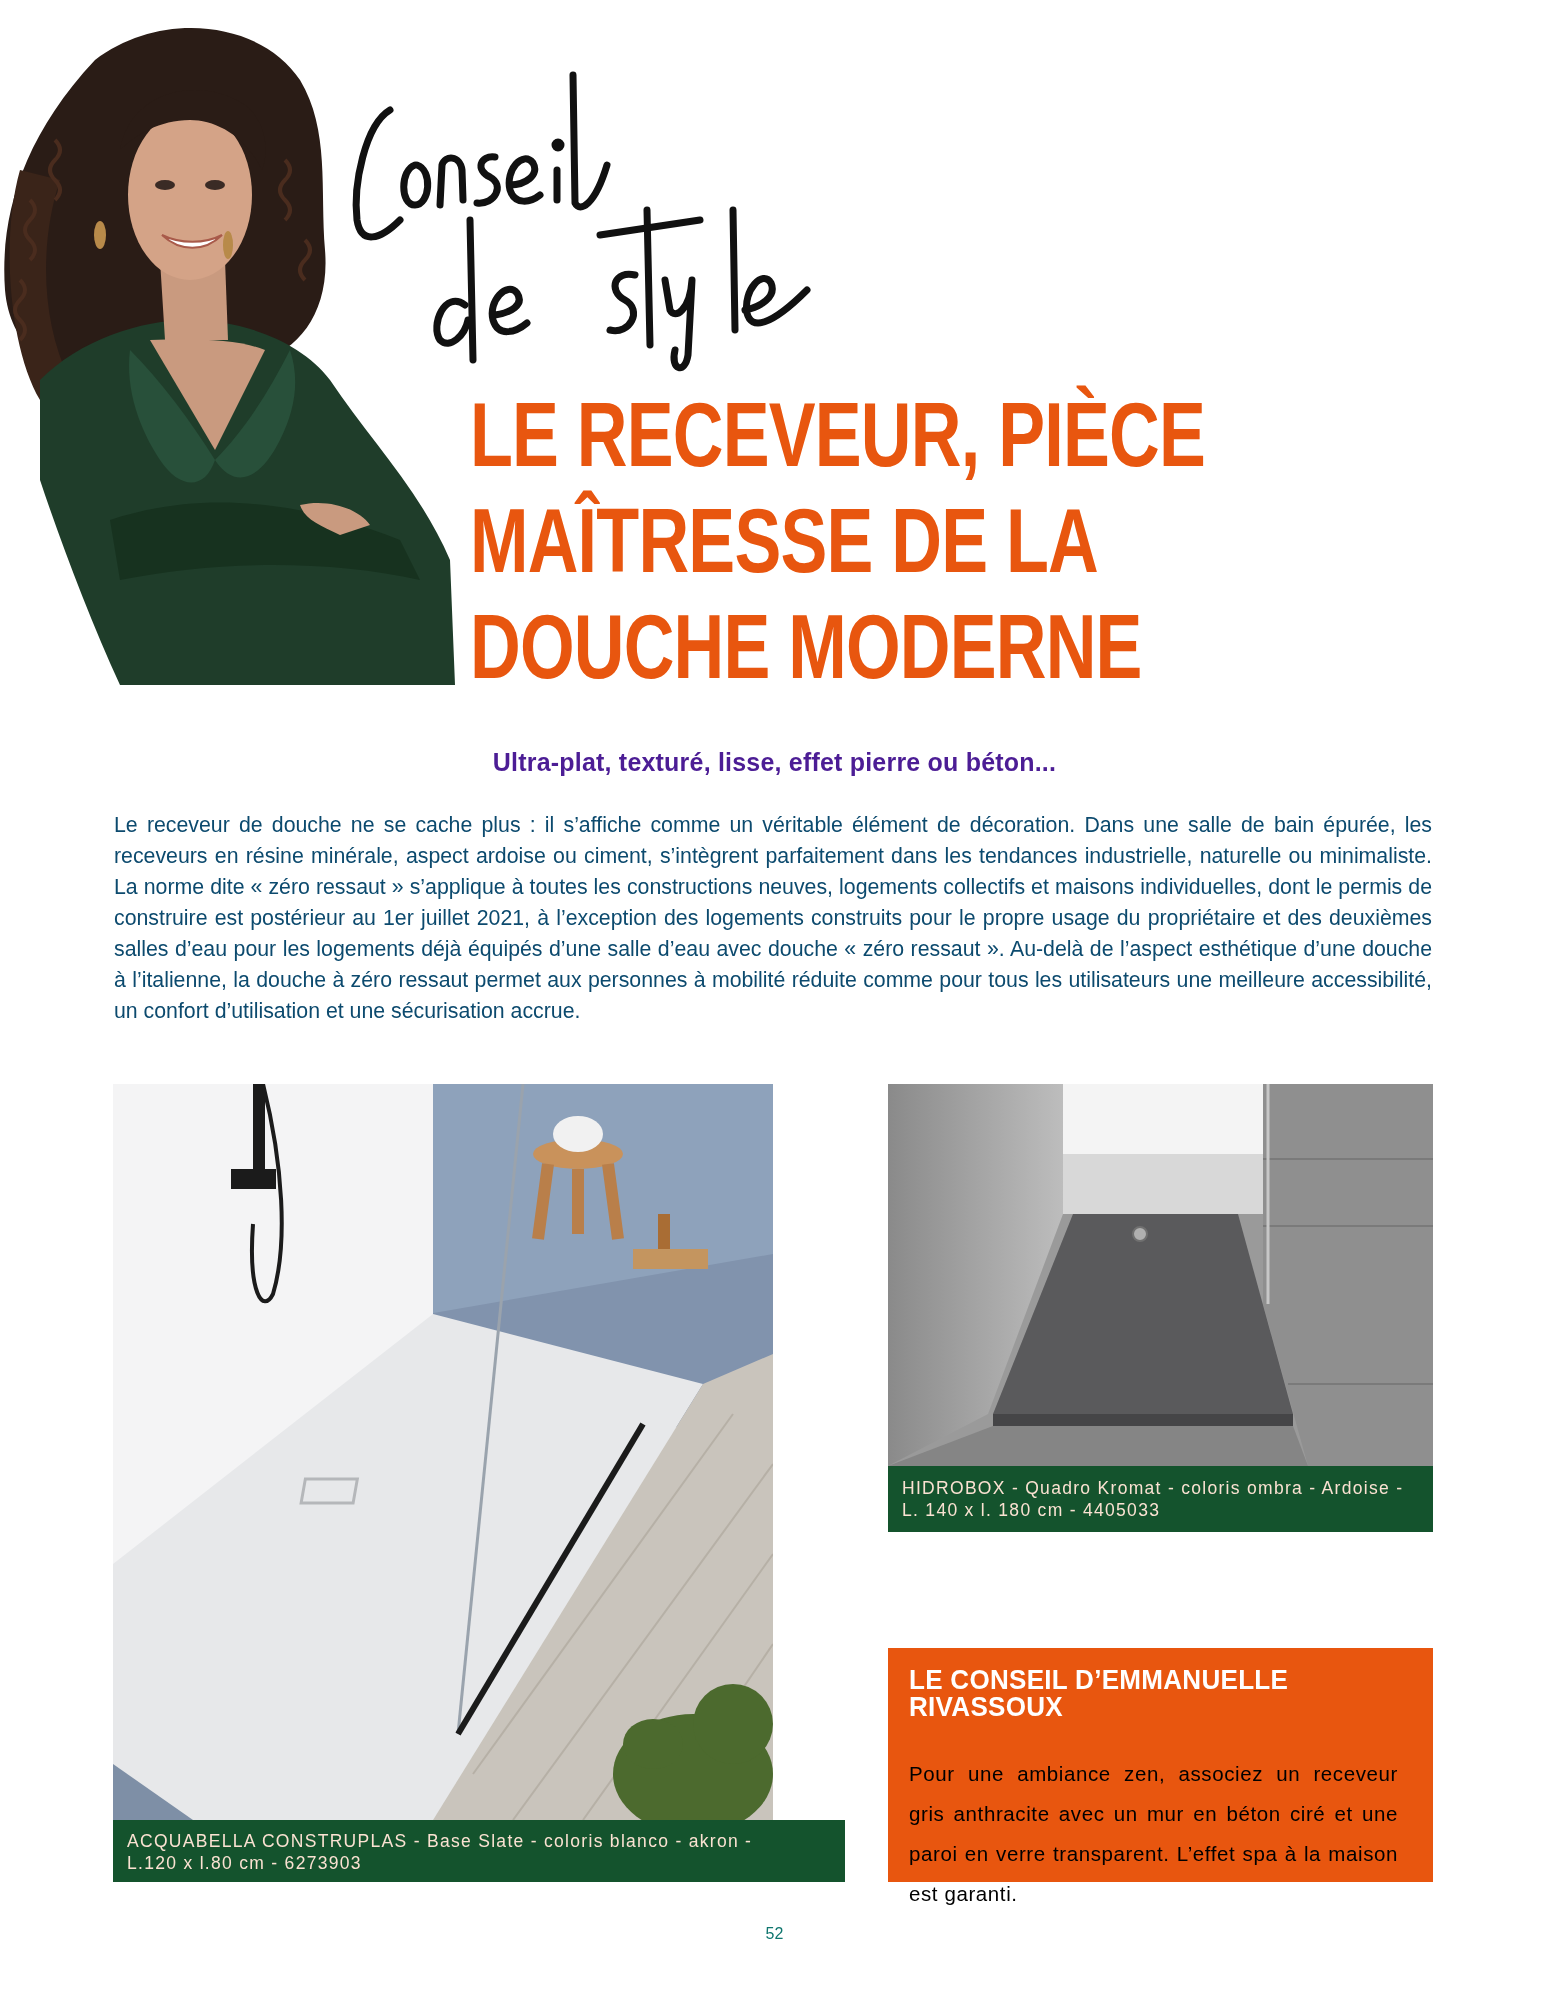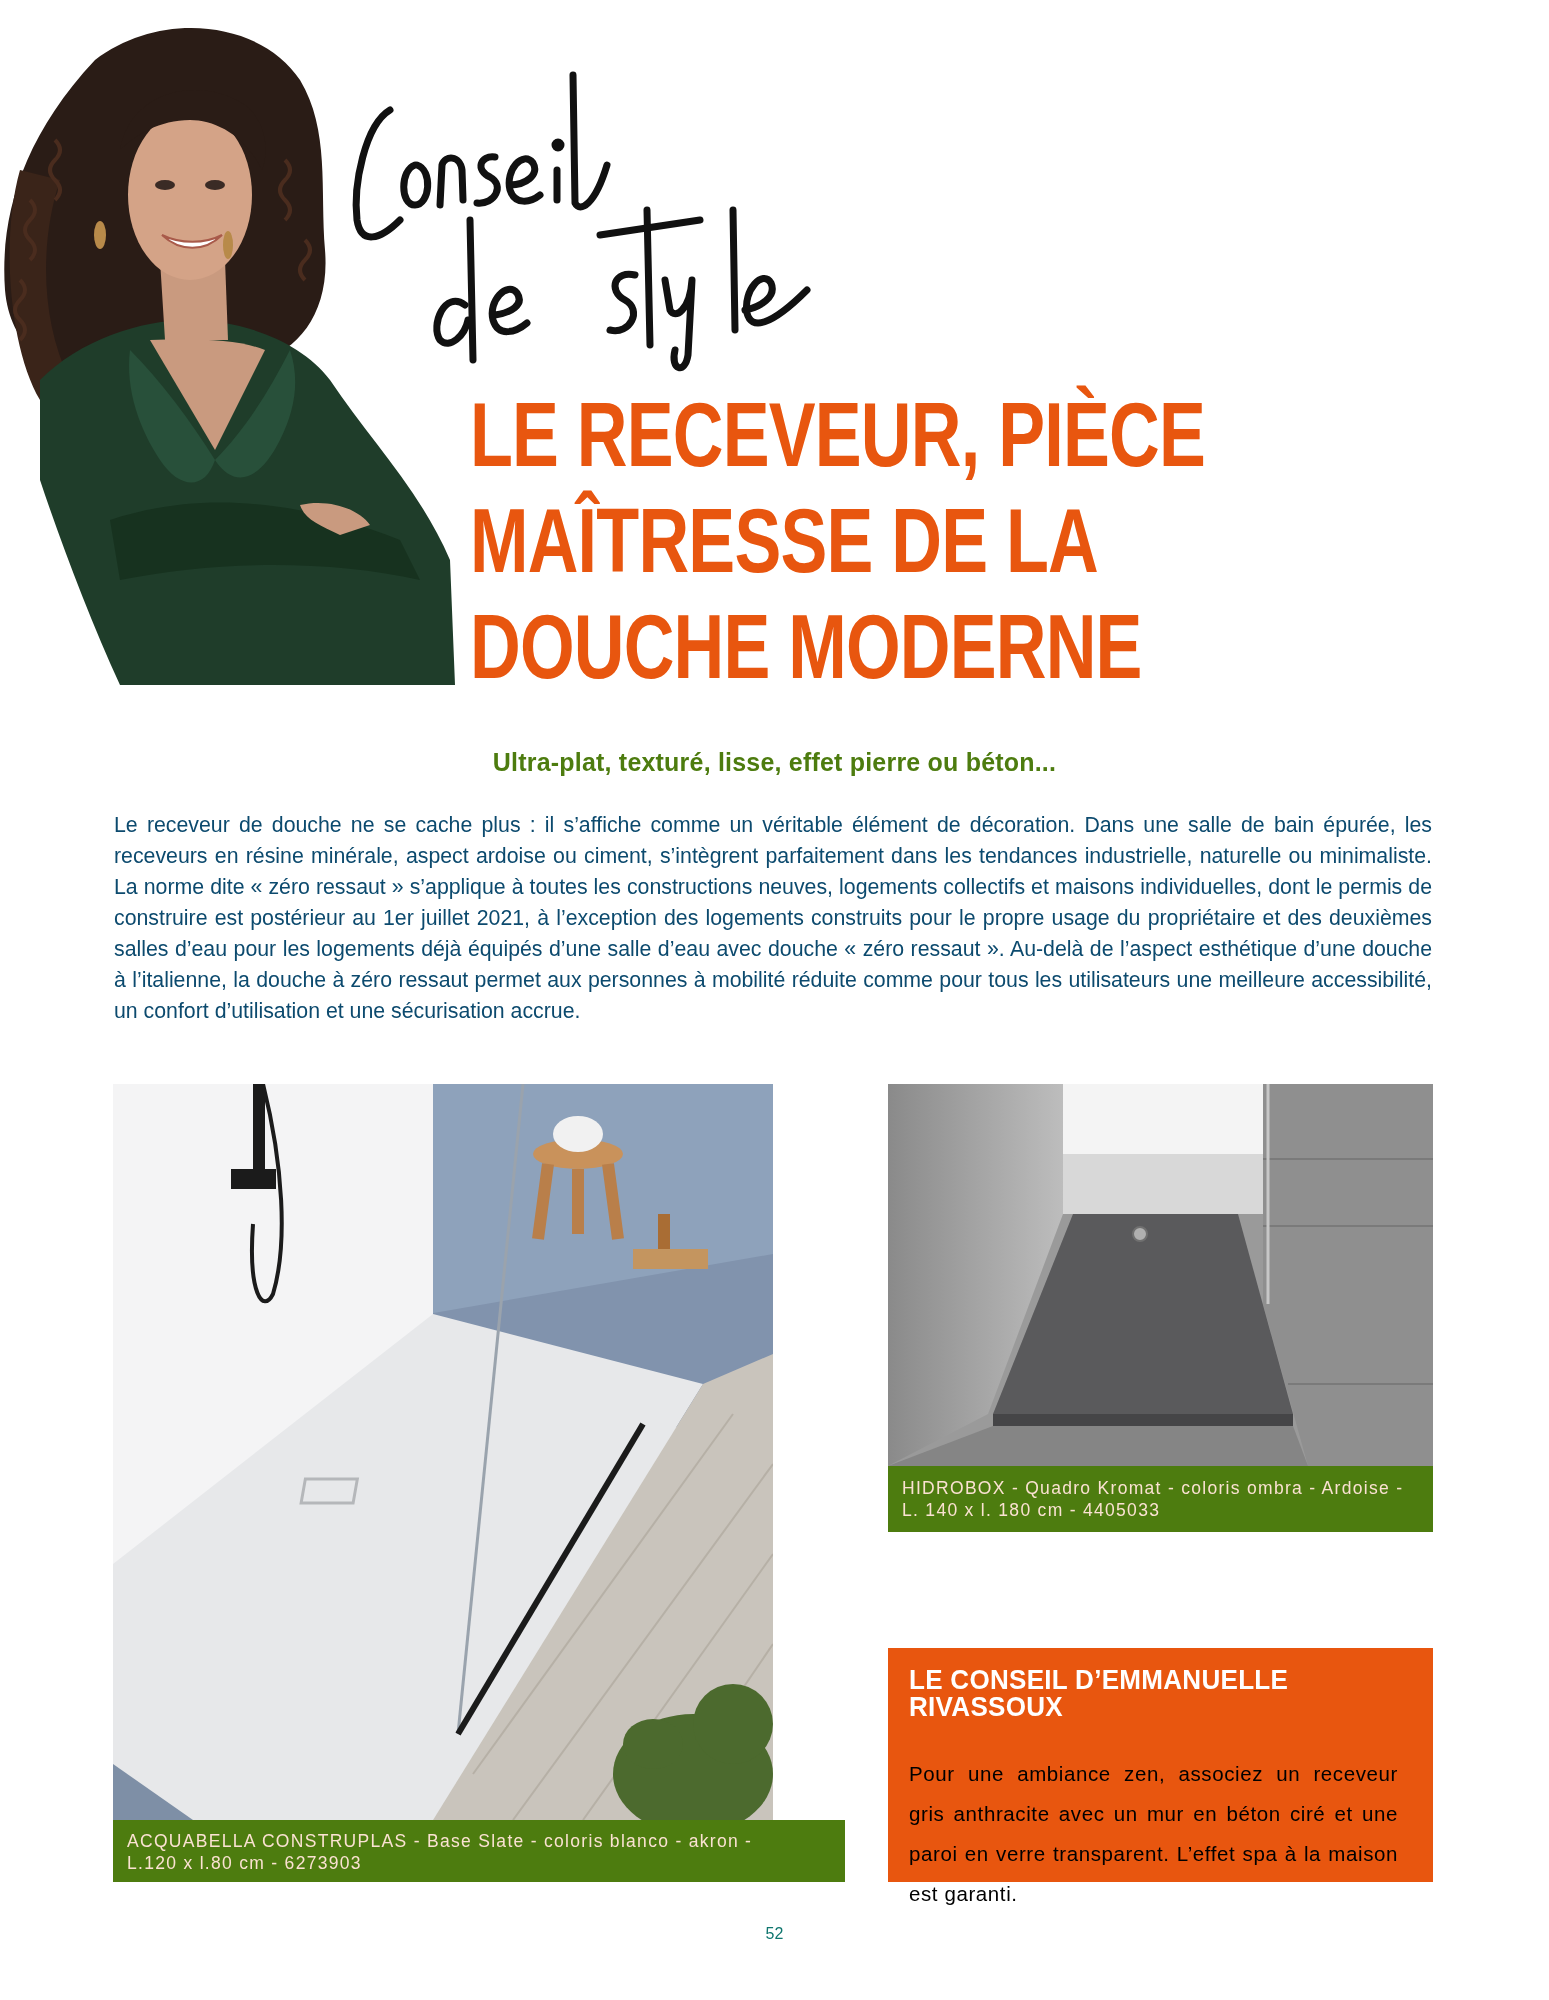--- a/index.html
+++ b/index.html
@@ -28,39 +28,39 @@
       font-family: "Liberation Sans", sans-serif; font-weight: 700;
       font-size: 90px; line-height: 106px; letter-spacing: -1px;
       transform: scaleX(0.78); transform-origin: left top;
       white-space: nowrap;
     }
     .headline span { display: block; }
 
     
     .subtitle {
       position: absolute; left: 0; right: 0; top: 748px; text-align: center;
-      color: #4d7c0f; font-family: "Liberation Sans", sans-serif; font-weight: 700;
+      color: #4c1d95; font-family: "Liberation Sans", sans-serif; font-weight: 700;
       font-size: 25px; letter-spacing: 0.2px;
     }
 
     
     .body-text {
       position: absolute; left: 114px; top: 810px; width: 1318px;
       font-family: "Liberation Sans", sans-serif; font-size: 21.3px; line-height: 31px;
       color: #0c4a6e; text-align: justify; text-align-last: left;
     }
 
     
     .photo { position: absolute; overflow: hidden; }
     .photo svg { width: 100%; height: 100%; display: block; }
     .photo-left  { left: 113px; top: 1084px; width: 660px; height: 736px; }
     .photo-right { left: 888px; top: 1084px; width: 545px; height: 382px; }
 
     .caption {
-      position: absolute; background: #4d7c0f; color: #fbe2d2;
+      position: absolute; background: #14532d; color: #fbe2d2;
       font-family: "Liberation Sans", sans-serif; font-size: 17.5px; line-height: 22px;
       letter-spacing: 1.3px; padding: 10px 14px;
     }
     .caption-left  { left: 113px; top: 1820px; width: 732px; height: 62px; }
     .caption-right { left: 888px; top: 1466px; width: 545px; height: 66px; padding-top: 11px; }
 
     
     .tip-box {
       position: absolute; left: 888px; top: 1648px; width: 545px; height: 234px;
       background: #e8560f; padding: 18px 35px 0 21px;

